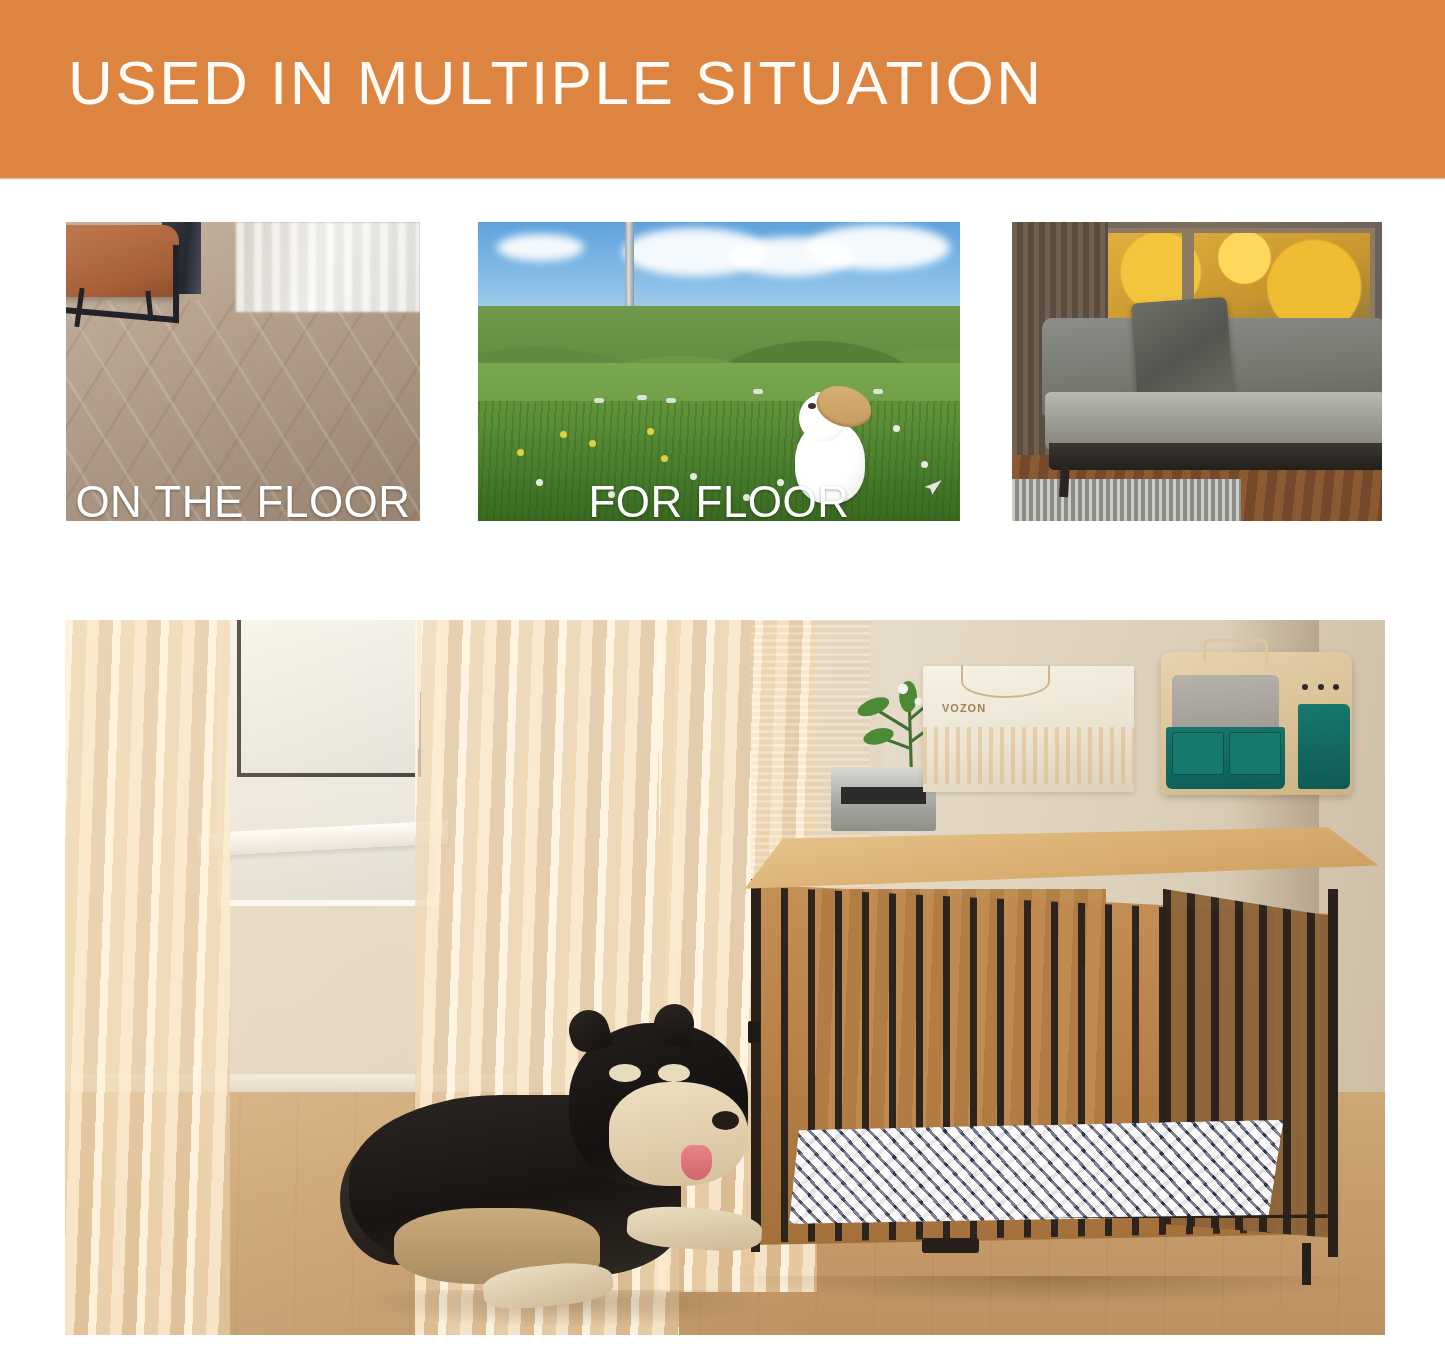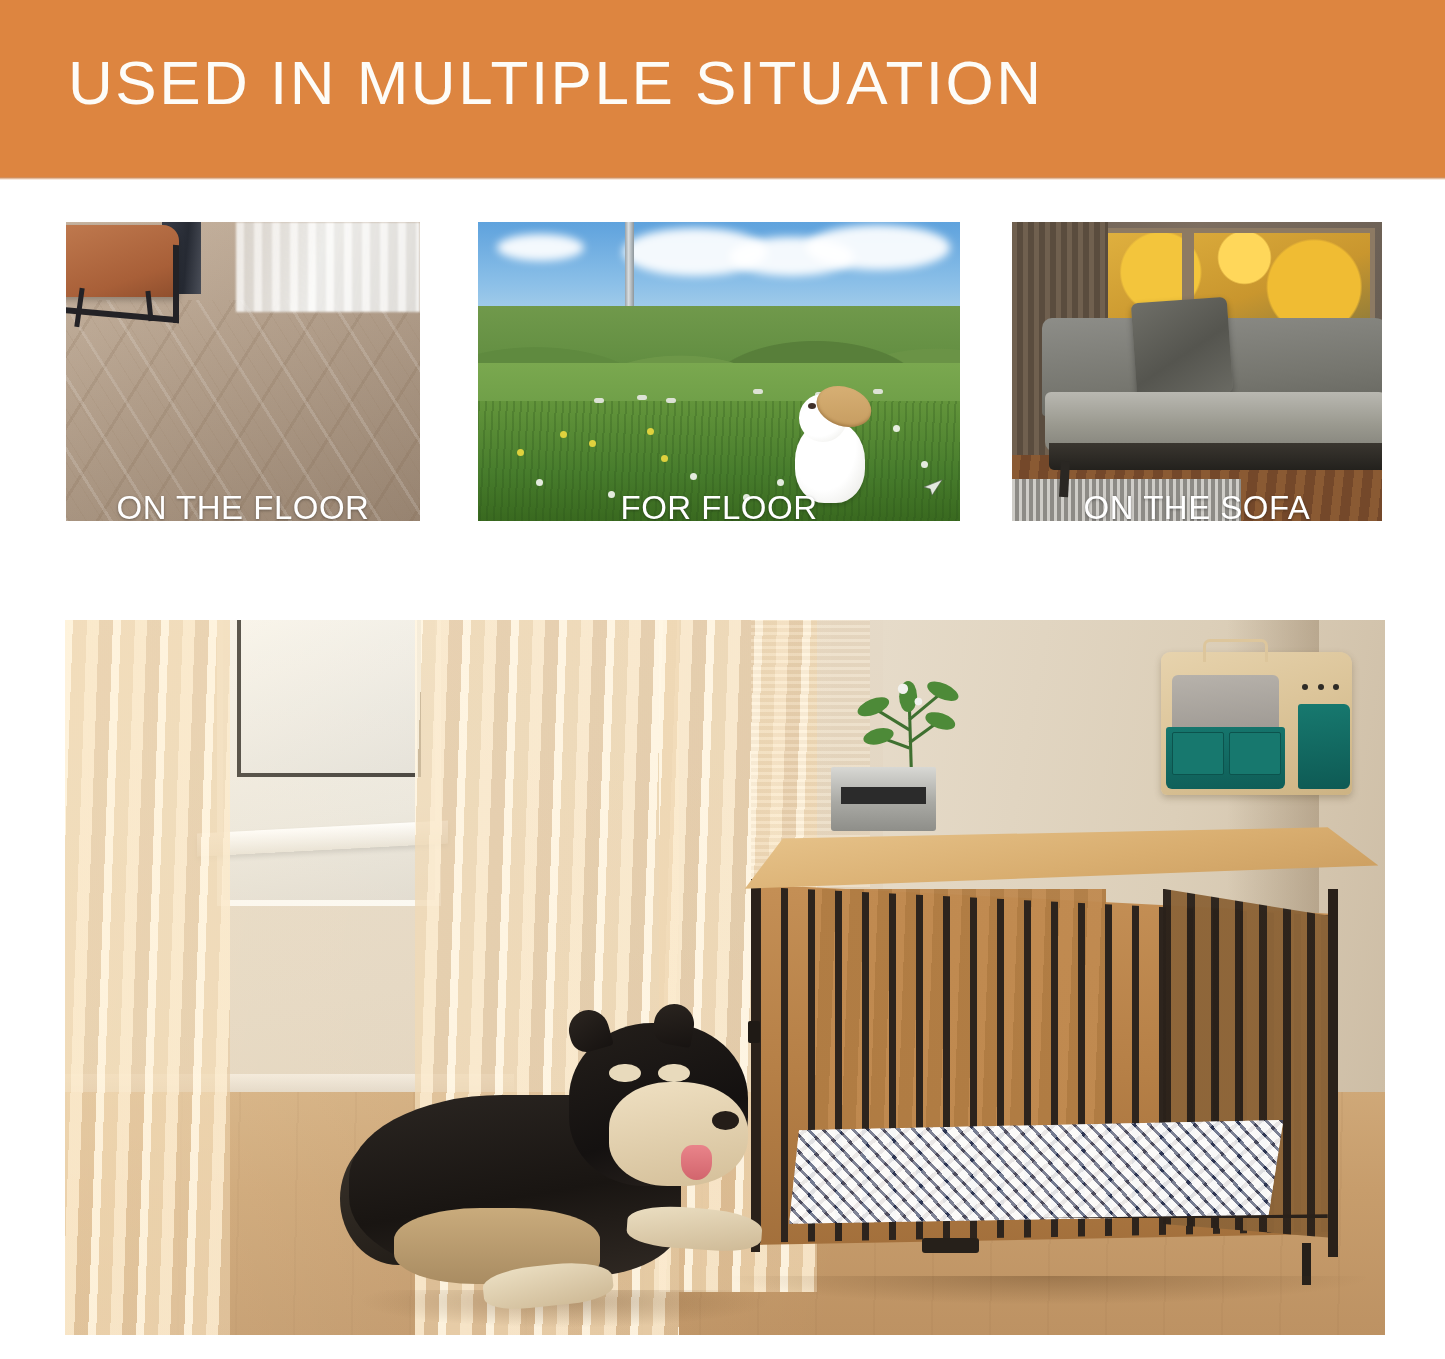--- a/index.html
+++ b/index.html
@@ -19,21 +19,21 @@
   }
   .banner-edge{
     position:absolute; left:0; top:177px; width:1445px; height:3px;
     background:linear-gradient(to bottom,#c9783a,rgba(255,255,255,0));
   }
 
   
   .thumb{ position:absolute; overflow:hidden; }
   .thumb-caption{
     position:absolute; bottom:-6px; width:100%; text-align:center;
-    color:#ffffff; font-weight:300; font-size:33px; letter-spacing:0.5px;
+    color:#ffffff; font-weight:300; font-size:44px; letter-spacing:0.5px;
     text-shadow:0 1px 3px rgba(0,0,0,.35); white-space:nowrap;
     z-index:40;
   }
 
   
   #thumb-floor{ left:66px; top:222px; width:354px; height:299px; background:#b09a85; }
   .t1-floor{
     position:absolute; left:0; top:0; width:100%; height:100%;
     background:
       linear-gradient(170deg, rgba(255,255,255,.10) 0%, rgba(0,0,0,.10) 100%),
@@ -548,21 +548,20 @@
   <div class="t3-window"></div>
   <div class="t3-window-mullion"></div>
   <div class="t3-drape"></div>
   <div class="t3-floor"></div>
   <div class="t3-rug"></div>
   <div class="t3-sofa-back"></div>
   <div class="t3-pillow"></div>
   <div class="t3-seat"></div>
   <div class="t3-base"></div>
   <div class="t3-leg"></div>
-  <div class="thumb-caption">ON THE SOFA</div>
 </div>
 
 <div id="hero">
   <div class="h-wall"></div>
   <div class="h-wall-right"></div>
   <div class="h-corner-shadow"></div>
   <div class="h-baseboard"></div>
   <div class="h-floor"></div>
 
   <div class="h-window"></div>
@@ -606,20 +605,25 @@
       <ellipse cx="74" cy="45" rx="12" ry="6" transform="rotate(18 74 45)"></ellipse>
       <ellipse cx="49" cy="26" rx="7" ry="12"></ellipse>
     </g>
     <circle cx="45" cy="20" r="4" fill="#f2f2ee"></circle>
     <circle cx="57" cy="30" r="3" fill="#f2f2ee"></circle>
   </svg>
   <div class="i-plant">
     <div class="i-plant-label"></div>
   </div>
 
+  <div class="i-bag">
+    <div class="i-bag-handle"></div>
+    <div class="i-bag-text">VOZON</div>
+    <div class="i-bag-pattern"></div>
+  </div>
 
   <div class="i-carrier">
     <div class="i-carrier-handle"></div>
     <div class="i-carrier-grey"></div>
     <div class="i-carrier-teal-l"></div>
     <div class="i-carrier-teal-r"></div>
     <div class="i-carrier-pocket a"></div>
     <div class="i-carrier-pocket b"></div>
     <div class="i-vent" style="left:74%;"></div>
     <div class="i-vent" style="left:82%;"></div>

